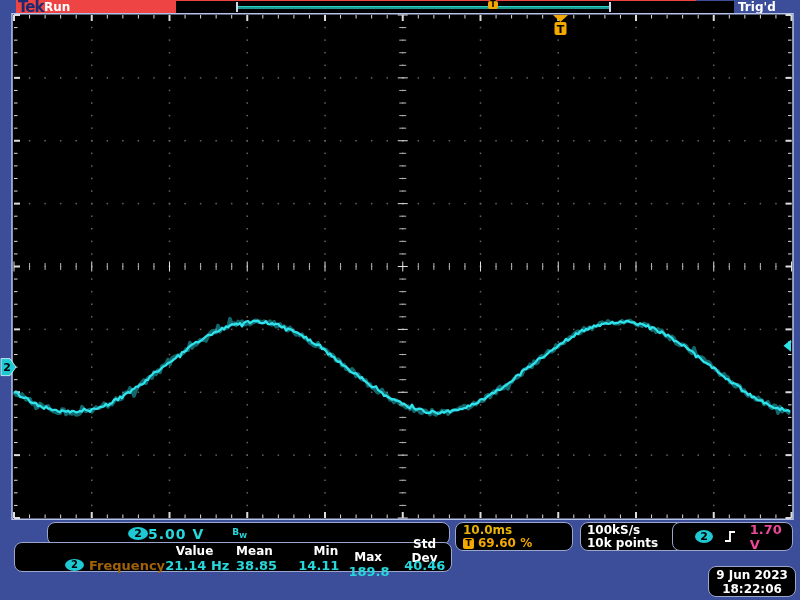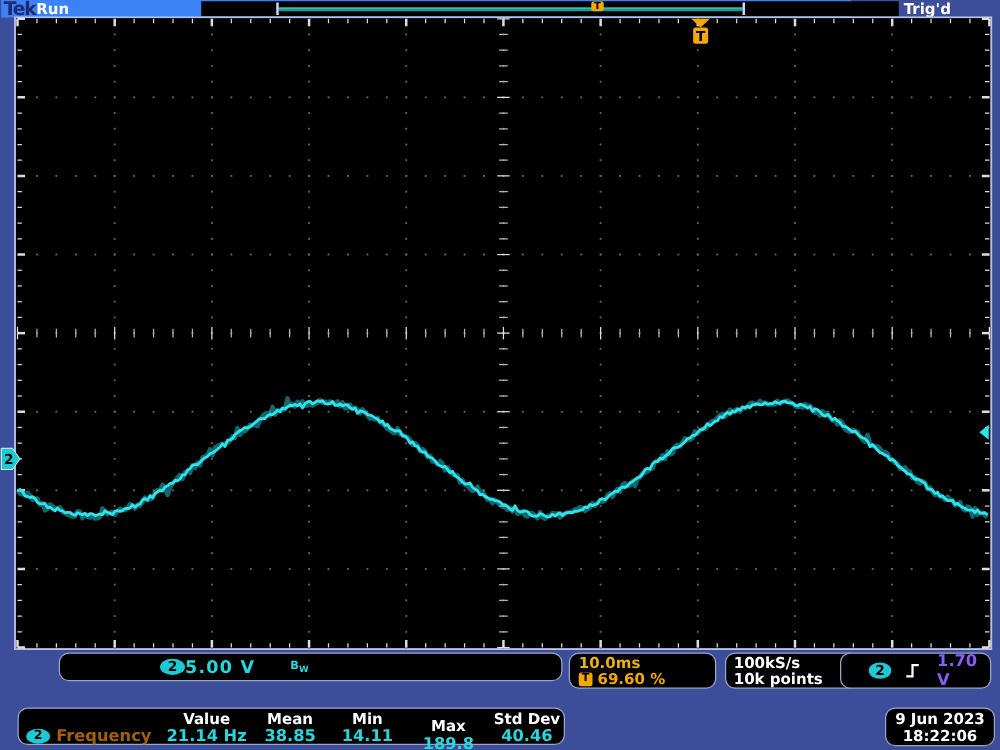--- a/index.html
+++ b/index.html
@@ -1,20 +1,20 @@
 <!DOCTYPE html>
 <html><head>
 <meta charset="utf-8">
 <style>
   html,body{margin:0;padding:0;}
   body{width:800px;height:600px;overflow:hidden;background:#3c4d99;
        font-family:"DejaVu Sans","Liberation Sans",sans-serif;position:relative;}
   .abs{position:absolute;}
   
-  #topbar{left:1px;top:0;width:680px;height:14px;background:#3b82f6;}
+  #topbar{left:16px;top:0;width:680px;height:14px;background:#ef4444;}
   #tek-logo{left:2px;top:-2px;font-size:15px;font-weight:bold;color:#1d2a70;letter-spacing:-1px;}
   #run-state{left:28px;top:0px;font-size:12px;font-weight:bold;color:#ffffff;}
   #trig-status{left:722px;top:0px;font-size:12px;font-weight:bold;color:#ffffff;}
   #acq-strip{left:160px;top:1px;width:558px;height:12px;background:#000;}
   #acq-line{left:62px;top:5px;width:371px;height:2px;background:#1a9a8e;border-top:1px solid #2fd0c0;}
   .acq-bracket{top:1px;width:2px;height:10px;background:#cfd6ee;}
   #acq-bracket-left{left:60px;}
   #acq-bracket-right{left:433px;}
   #acq-trig-marker{left:311px;top:0px;width:12px;height:12px;}
   .tflag-box{width:10px;height:8px;background:#f5a800;border-radius:2px;color:#000;
@@ -23,41 +23,41 @@
   #plot{left:0;top:13px;}
   
   .box{background:#000;border:1px solid #9aa6cc;border-radius:8px;box-sizing:border-box;}
   #ch-scale-box{left:47px;top:522px;width:403px;height:23px;display:flex;align-items:center;}
   .badge{display:inline-block;width:20px;height:13px;background:#1fc9d4;border-radius:50%;
          color:#000;font-size:11px;font-weight:bold;text-align:center;line-height:13px;}
   #ch-scale-box .badge{margin-left:80px;}
   #ch-scale-value{color:#27d7dc;font-size:14px;font-weight:bold;margin-left:0;letter-spacing:1px;}
   #bw-icon{color:#27d7dc;font-size:9px;font-weight:bold;margin-left:28px;}
   #bw-icon sub{font-size:7px;}
-  #meas-box{left:14px;top:566px;width:438px;height:30px;font-weight:bold;}
+  #meas-box{left:14px;top:542px;width:438px;height:30px;font-weight:bold;padding-left:44px;}
   .meas-row{display:flex;height:14px;align-items:center;}
   .mc{text-align:center;}
   .mc0{width:110px;text-align:left;padding-left:6px;display:flex;align-items:center;gap:5px;}
-  .mc1{width:74px;}.mc2{width:62px;}.mc3{width:64px;}.mc4{width:68px;margin-top:12px;}.mc5{width:60px;}
+  .mc1{width:74px;}.mc2{width:62px;}.mc3{width:64px;text-align:right;}.mc4{width:68px;margin-top:12px;}.mc5{width:60px;}
   #meas-headers{color:#ffffff;font-size:12px;margin-top:1px;}
   #meas-values{color:#27d7dc;font-size:13px;}
   #meas-values .badge{width:19px;height:12px;line-height:12px;font-size:10px;}
   #meas-name{color:#a16207;font-size:13px;}
   #horiz-box{left:455px;top:522px;width:118px;height:29px;padding:1px 0 0 7px;}
   #horiz-scale{color:#eab308;font-size:12px;font-weight:bold;line-height:13px;}
   #horiz-row2{display:flex;align-items:center;gap:4px;line-height:13px;}
   #trig-t-icon{display:inline-block;width:11px;height:11px;background:#f5a800;border-radius:2px;
                color:#000;font-size:9px;font-weight:bold;text-align:center;line-height:11px;}
   #holdoff-pct{color:#f5a800;font-size:12px;font-weight:bold;}
   #acq-box{left:580px;top:522px;width:108px;height:29px;padding:1px 0 0 6px;}
   #acq-box div{color:#fff;font-size:12px;font-weight:bold;line-height:13px;}
   #trig-box{left:672px;top:522px;width:121px;height:29px;display:flex;align-items:center;}
   #trig-box .badge{margin-left:22px;}
   #slope-icon{margin-left:10px;}
-  #trig-level{color:#8b5cf6;font-size:13px;font-weight:bold;margin-left:12px;}
+  #trig-level{color:#ec4899;font-size:13px;font-weight:bold;margin-left:12px;}
   #datetime-box{left:708px;top:566px;width:88px;height:31px;padding-top:1px;}
   #datetime-box div{color:#fff;font-size:12px;font-weight:bold;text-align:center;line-height:14px;}
 </style>
 </head>
 <body>
 
 <div id="topbar" class="abs">
   <span id="tek-logo" class="abs">Tek</span>
   <span id="run-state" class="abs">Run</span>
   <div id="acq-strip" class="abs">

